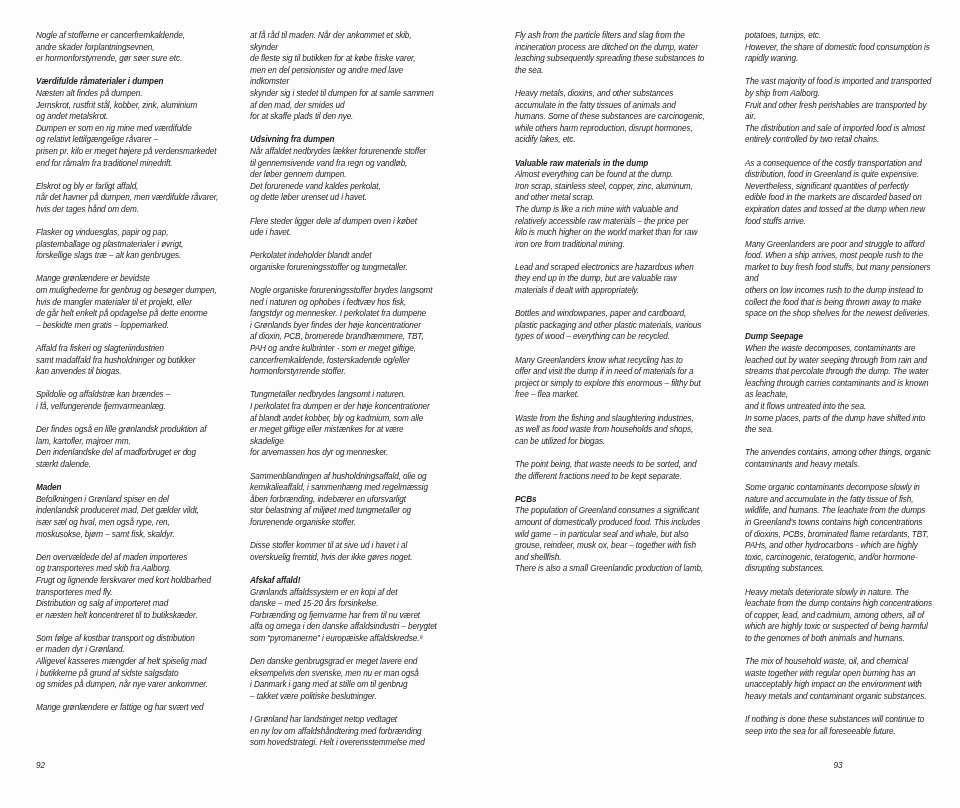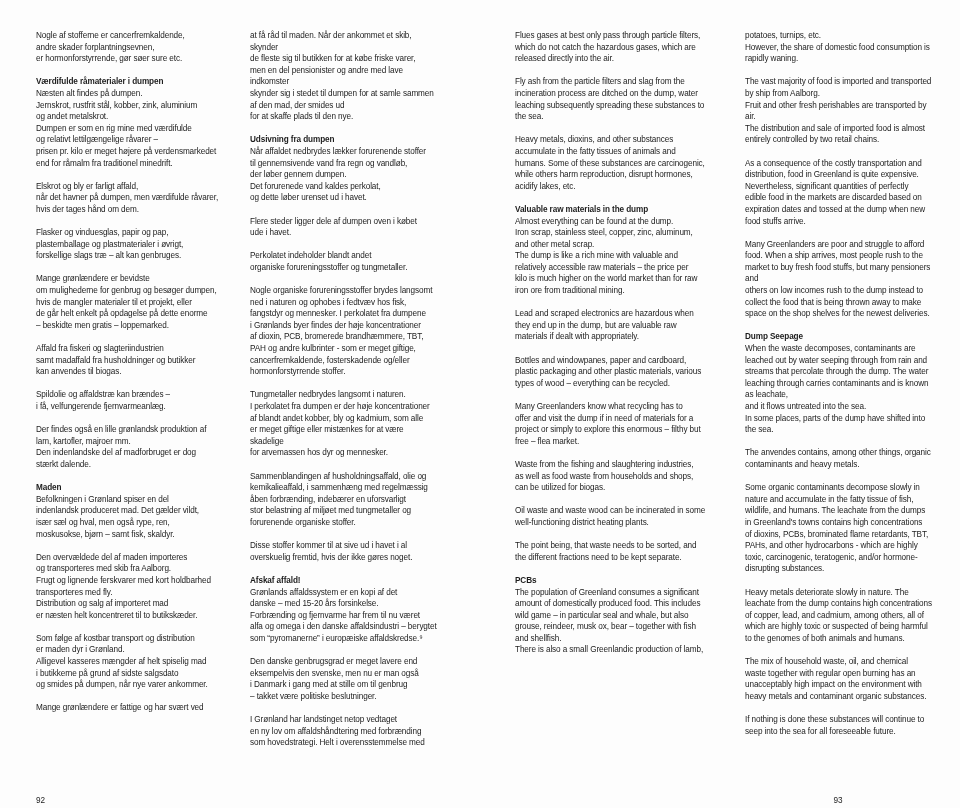--- a/index.html
+++ b/index.html
@@ -7,20 +7,21 @@
     padding: 0;
     background: #ffffff;
   }
   .spread {
     position: relative;
     width: 960px;
     height: 808px;
     background: #fdfdfd;
     overflow: hidden;
     font-family: "Liberation Sans", sans-serif;
+    font-style: italic;
     color: #1c1c1c;
   }
   .col {
     position: absolute;
     top: 30px;
     width: 212px;
     font-size: 8.2px;
     line-height: 11.6px;
     letter-spacing: -0.1px;
   }
@@ -30,21 +31,20 @@
   }
   .phead {
     display: block;
     font-weight: bold;
   }
   .pagenum {
     position: absolute;
     top: 760px;
     font-size: 8.2px;
     line-height: 11.6px;
-    margin-top: 35px;
   }
   .pagenum.left { left: 36px; }
   .pagenum.right { left: 745px; width: 186px; text-align: center; }
 </style>
 </head>
 <body>
 
 <div class="spread">
 
   <div class="col" style="left: 36px;">
@@ -143,23 +143,20 @@
       <p class="para"><span>Den danske genbrugsgrad er meget lavere end
 eksempelvis den svenske, men nu er man også
 i Danmark i gang med at stille om til genbrug
 – takket være politiske beslutninger.</span></p>
       <p class="para"><span>I Grønland har landstinget netop vedtaget
 en ny lov om affaldshåndtering med forbrænding
 som hovedstrategi. Helt i overensstemmelse med</span></p>
     </div>
 
   <div class="col" style="left: 515px;">
-      <p class="para"><span>Flues gases at best only pass through particle filters,
-which do not catch the hazardous gases, which are
-released directly into the air.</span></p>
       <p class="para"><span>Fly ash from the particle filters and slag from the
 incineration process are ditched on the dump, water
 leaching subsequently spreading these substances to
 the sea.</span></p>
       <p class="para"><span>Heavy metals, dioxins, and other substances
 accumulate in the fatty tissues of animals and
 humans. Some of these substances are carcinogenic,
 while others harm reproduction, disrupt hormones,
 acidify lakes, etc.</span></p>
       <p class="para"><span class="phead">Valuable raw materials in the dump</span><span>Almost everything can be found at the dump.
@@ -175,22 +172,20 @@
       <p class="para"><span>Bottles and windowpanes, paper and cardboard,
 plastic packaging and other plastic materials, various
 types of wood – everything can be recycled.</span></p>
       <p class="para"><span>Many Greenlanders know what recycling has to
 offer and visit the dump if in need of materials for a
 project or simply to explore this enormous – filthy but
 free – flea market.</span></p>
       <p class="para"><span>Waste from the fishing and slaughtering industries,
 as well as food waste from households and shops,
 can be utilized for biogas.</span></p>
-      <p class="para"><span>Oil waste and waste wood can be incinerated in some
-well-functioning district heating plants.</span></p>
       <p class="para"><span>The point being, that waste needs to be sorted, and
 the different fractions need to be kept separate.</span></p>
       <p class="para"><span class="phead">PCBs</span><span>The population of Greenland consumes a significant
 amount of domestically produced food. This includes
 wild game – in particular seal and whale, but also
 grouse, reindeer, musk ox, bear – together with fish
 and shellfish.
 There is also a small Greenlandic production of lamb,</span></p>
     </div>
 

